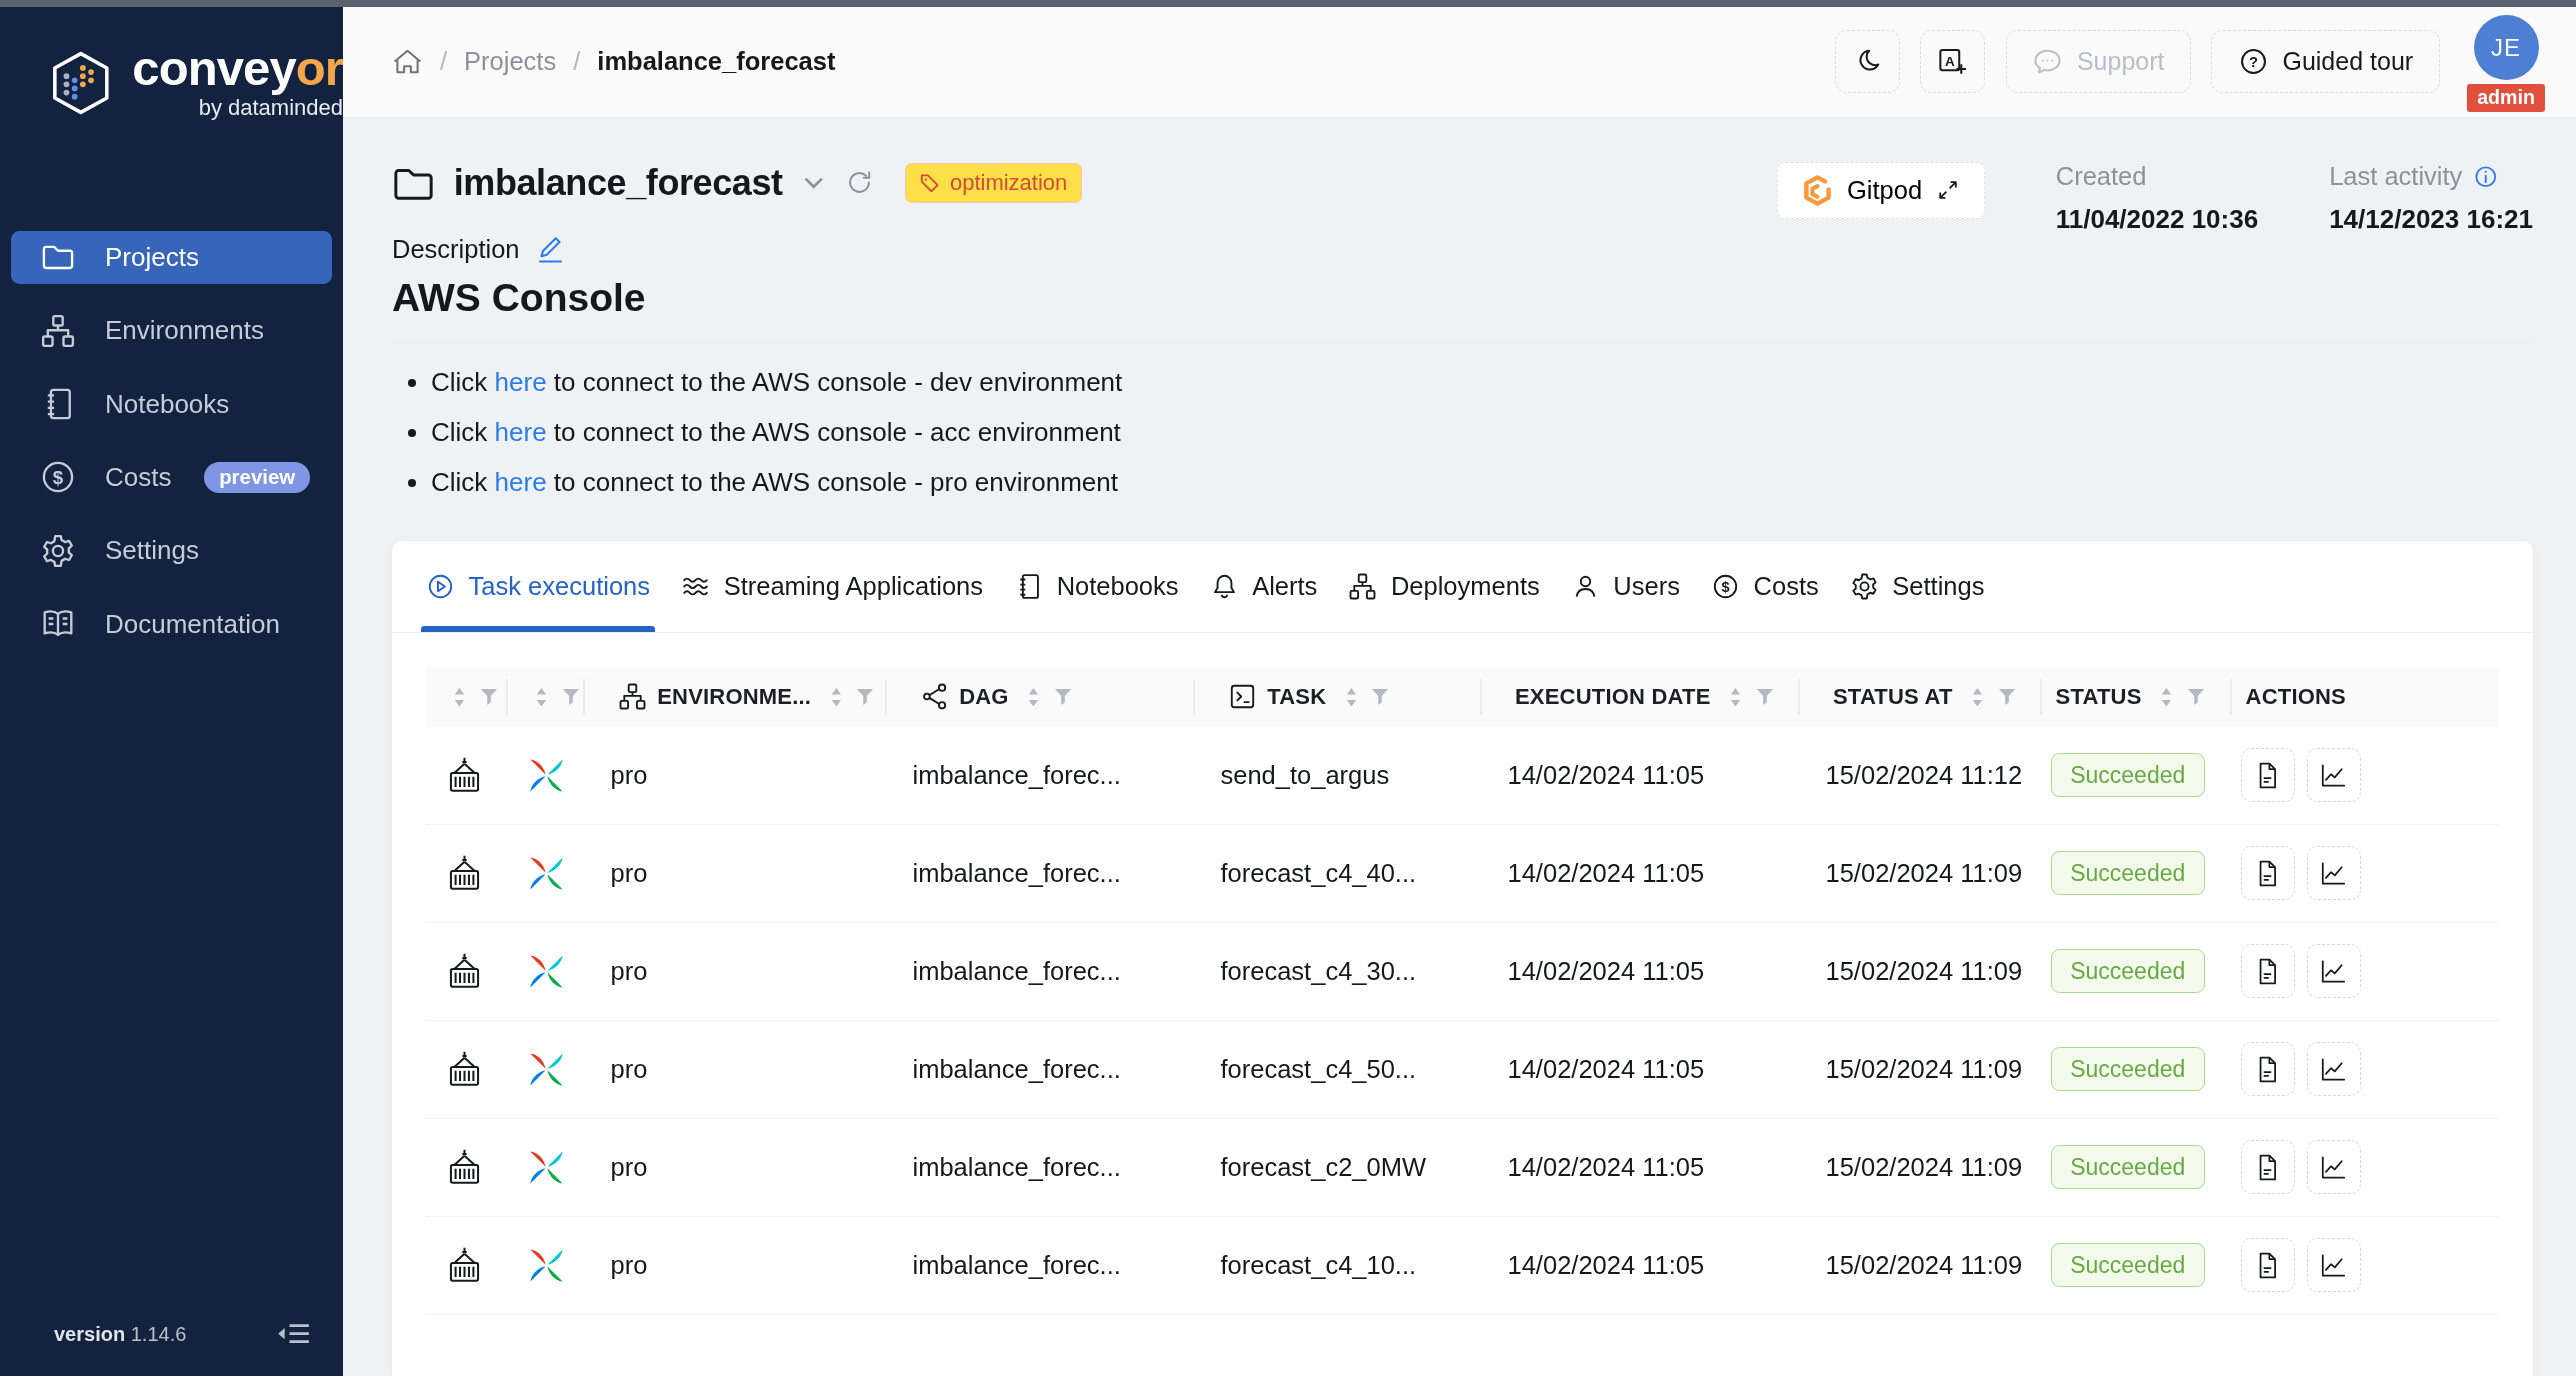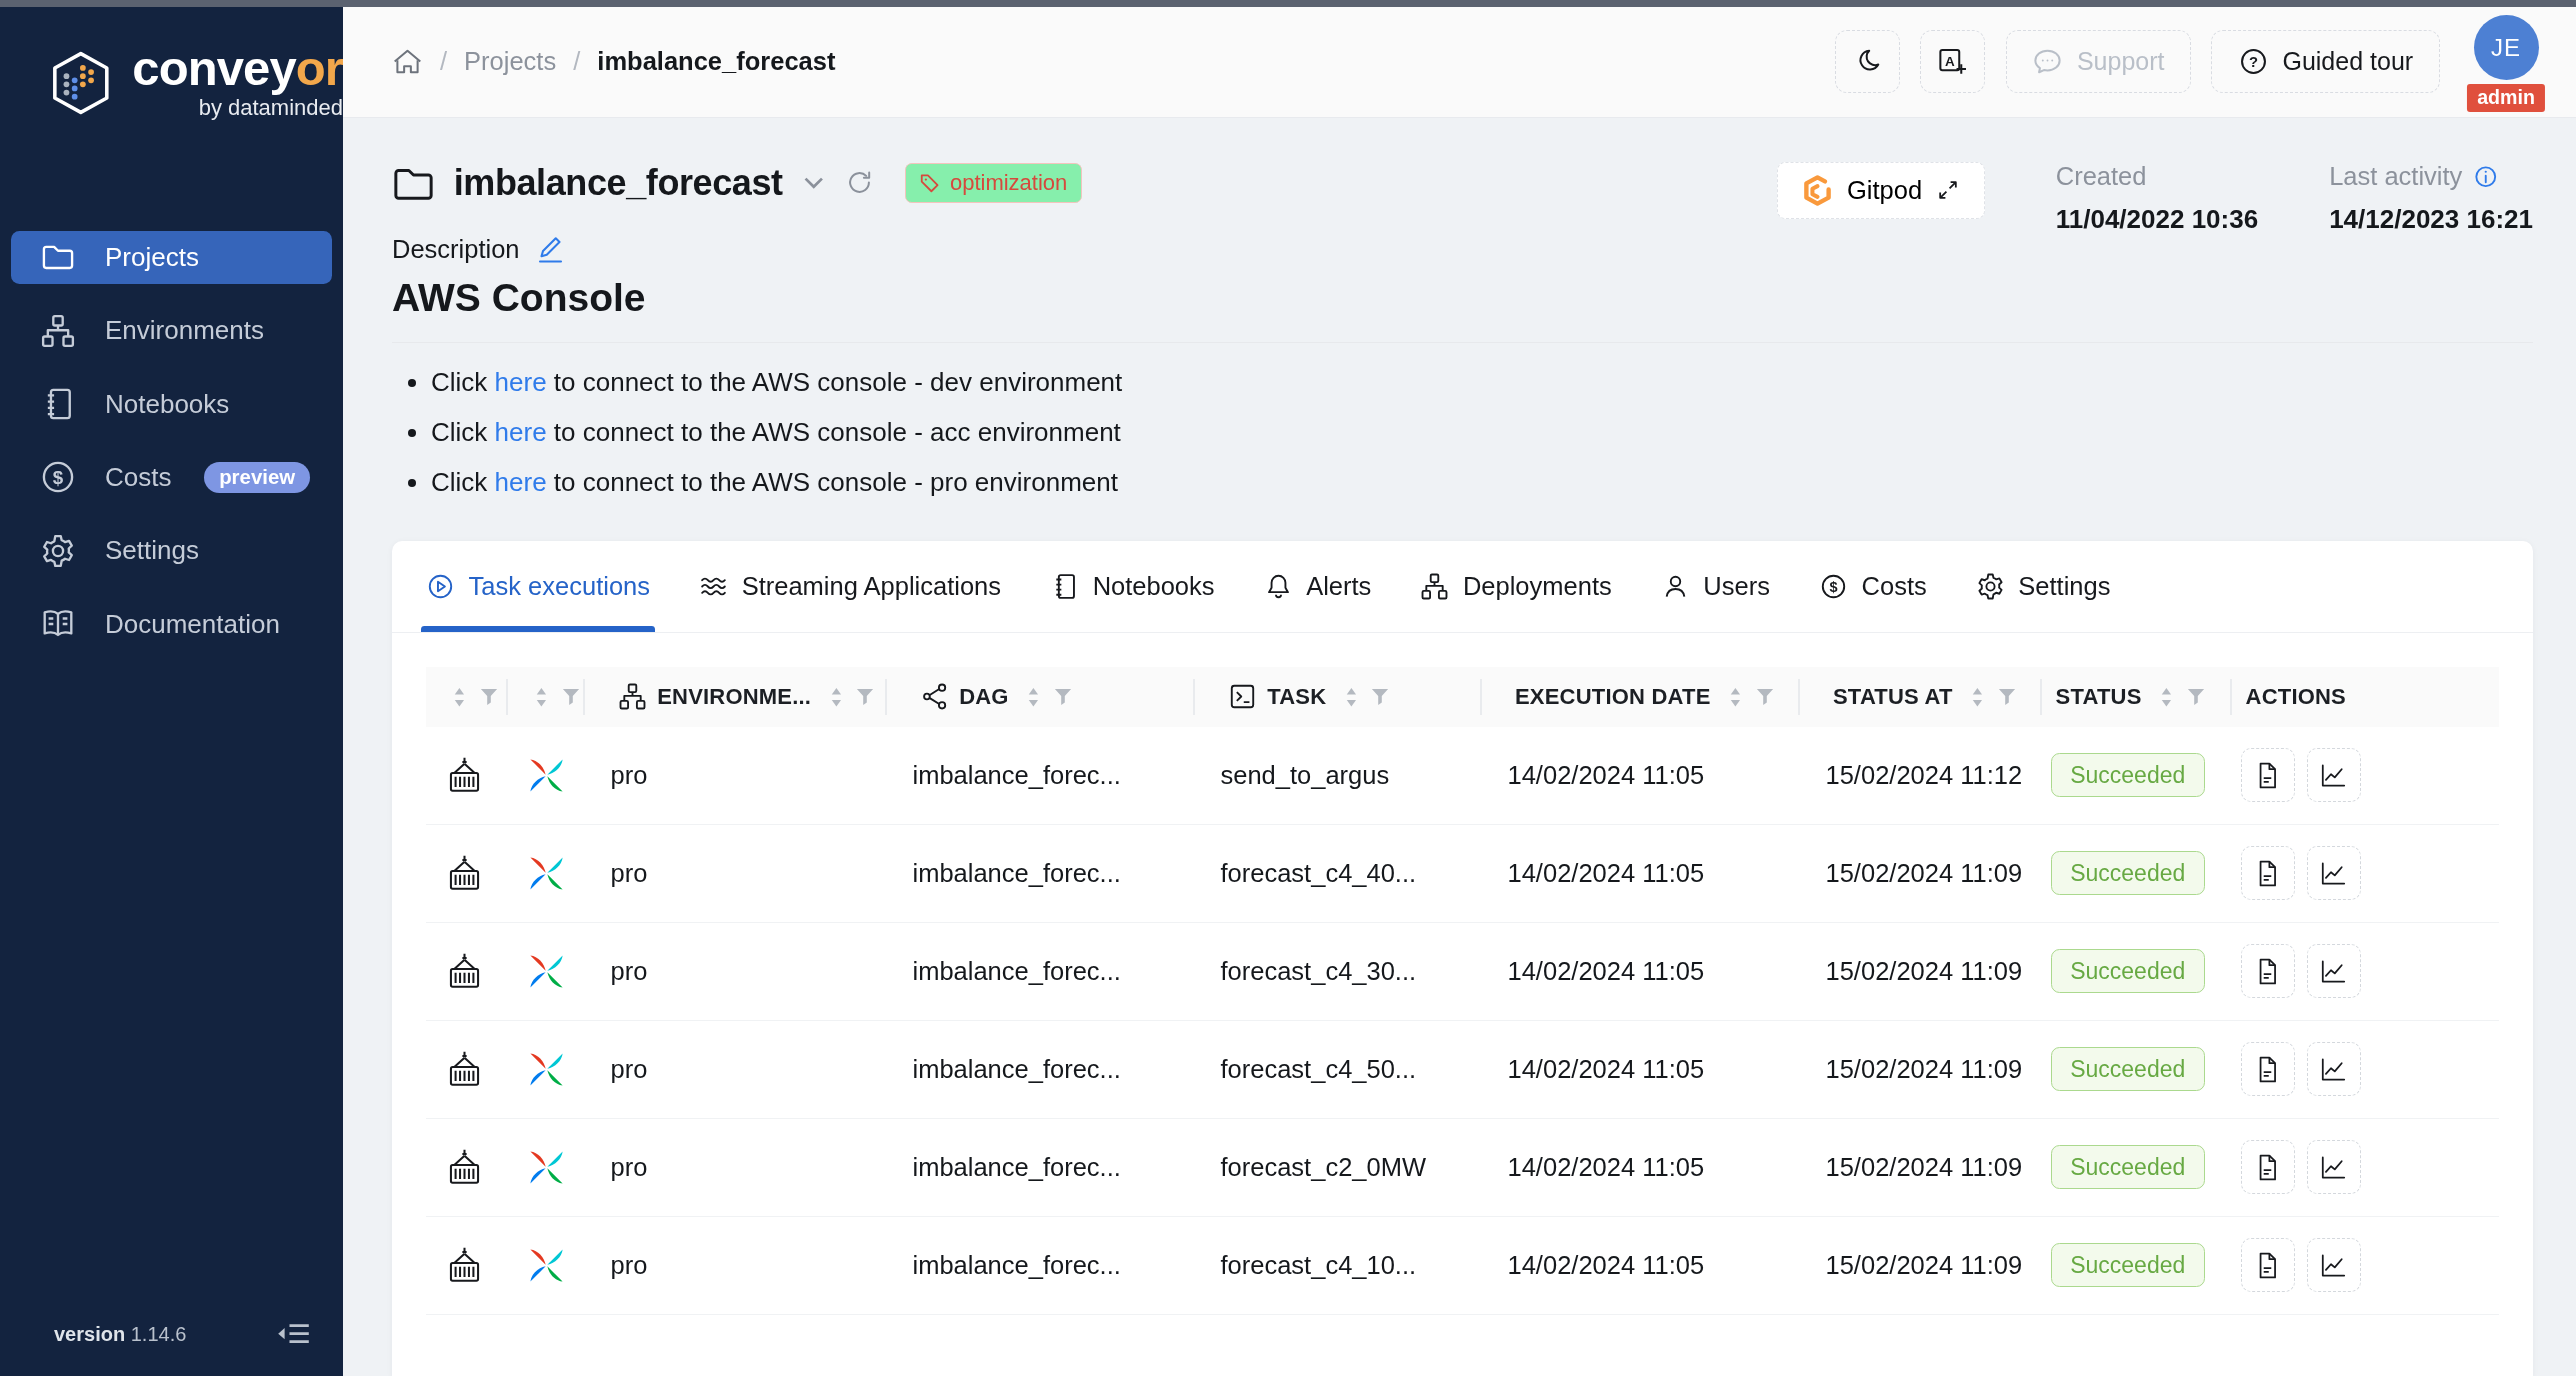--- a/index.html
+++ b/index.html
@@ -53,21 +53,21 @@
     background:#e0503d; color:#fff; font-size:19.6px; font-weight:700; padding:2.6px 10.2px;
     border-radius:3px; white-space:nowrap; }
 
   .content { flex:1; min-height:0; display:flex; flex-direction:column; padding:44px 43px 0 49px; }
 
   .proj-row { display:flex; justify-content:space-between; align-items:flex-start; }
   .proj-left { display:flex; align-items:center; gap:18.7px; }
   .proj-left > svg.folder { width:43px; height:39px; }
   .proj-title { font-size:36px; font-weight:700; letter-spacing:-0.4px; }
   .ghost-ic { color:#8b919b; cursor:pointer; }
-  .tag { display:flex; align-items:center; gap:8.5px; border:1.7px solid #f3c4bd; background:#86efac;
+  .tag { display:flex; align-items:center; gap:8.5px; border:1.7px solid #f3c4bd; background:#fde047;
     color:#d6493d; font-size:22px; padding:6px 13.6px; border-radius:6.8px; margin-left:13.6px; cursor:pointer; }
   .tag svg { width:22px; height:22px; }
   .proj-right { display:flex; align-items:flex-start; gap:71px; }
   .gitpod-btn { display:flex; align-items:center; gap:13.6px; background:#fff; border:1.7px dashed #dfe2e7;
     border-radius:8.5px; padding:12px 24px; font-size:25.5px; font-weight:500; cursor:pointer; font-family:inherit; }
   .gitpod-btn svg.mark { width:31px; height:31px; }
   .gitpod-btn svg.exp { width:24px; height:24px; }
   .meta-col { min-width:196px; }
   .meta-label { display:flex; align-items:center; gap:10.2px; color:#8c929c; font-size:25.5px; }
   .meta-label svg { width:25.5px; height:25.5px; color:#2f7bea; }
@@ -78,21 +78,21 @@
   .edit-ic svg { width:27px; height:29px; }
   h1.doc-title { font-size:39px; font-weight:700; margin-top:12px; }
   hr.doc-rule { border:none; border-top:1.7px solid #e7e9ec; margin-top:22px; }
   ul.doc-list { margin:25.5px 0 0 39px; display:flex; flex-direction:column; gap:23px; font-size:26px; }
   ul.doc-list li { line-height:1.05; }
   a.link { color:#2f7bea; text-decoration:none; cursor:pointer; }
 
   
   .card { margin-top:44px; background:#fff; border-radius:10.2px 10.2px 0 0; flex:1; min-height:0;
     box-shadow:0 1.7px 6.8px rgba(20,30,50,0.05); overflow:hidden; display:flex; flex-direction:column; }
-  .tabs { display:flex; align-items:stretch; gap:49px; padding:0 34px; height:92px;
+  .tabs { display:flex; align-items:stretch; gap:31px; padding:0 34px; height:92px;
     border-bottom:1.7px solid #edeff2; flex-shrink:0; }
   .tab { display:flex; align-items:center; gap:13.6px; font-size:25.5px; color:#17191d;
     position:relative; cursor:pointer; white-space:nowrap; }
   .tab svg { width:29px; height:29px; }
   .tab.active { color:#2563c8; font-weight:500; }
   .tab.active::after { content:""; position:absolute; left:-5.1px; right:-5.1px; bottom:0; height:6px;
     background:#2563c8; border-radius:3.4px 3.4px 0 0; }
 
   .table { margin:34px 34px 0; flex:1; min-height:0; }
   .cols { display:grid; grid-template-columns: 82px 77px 302px 308px 287px 318px 242px 190px 1fr; }

